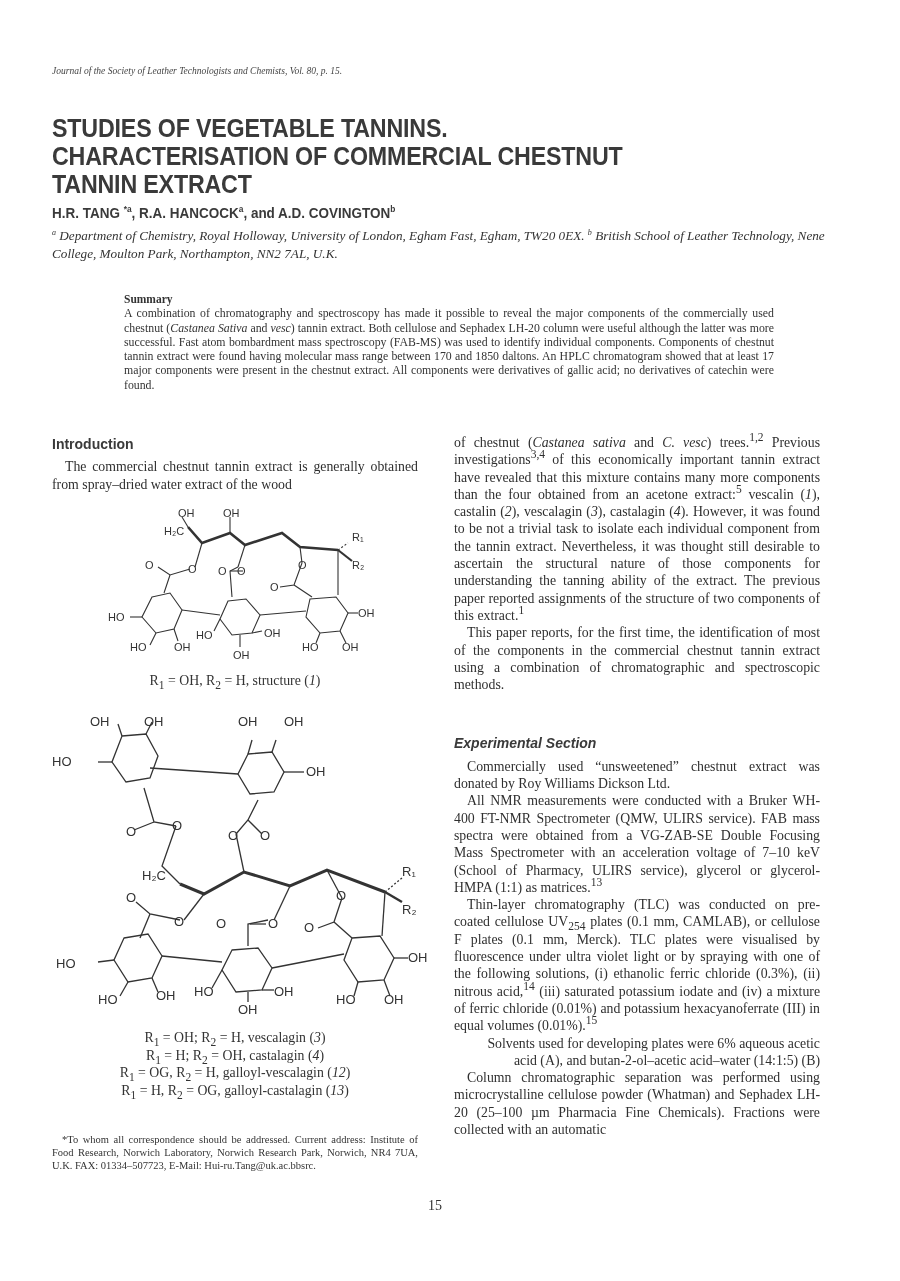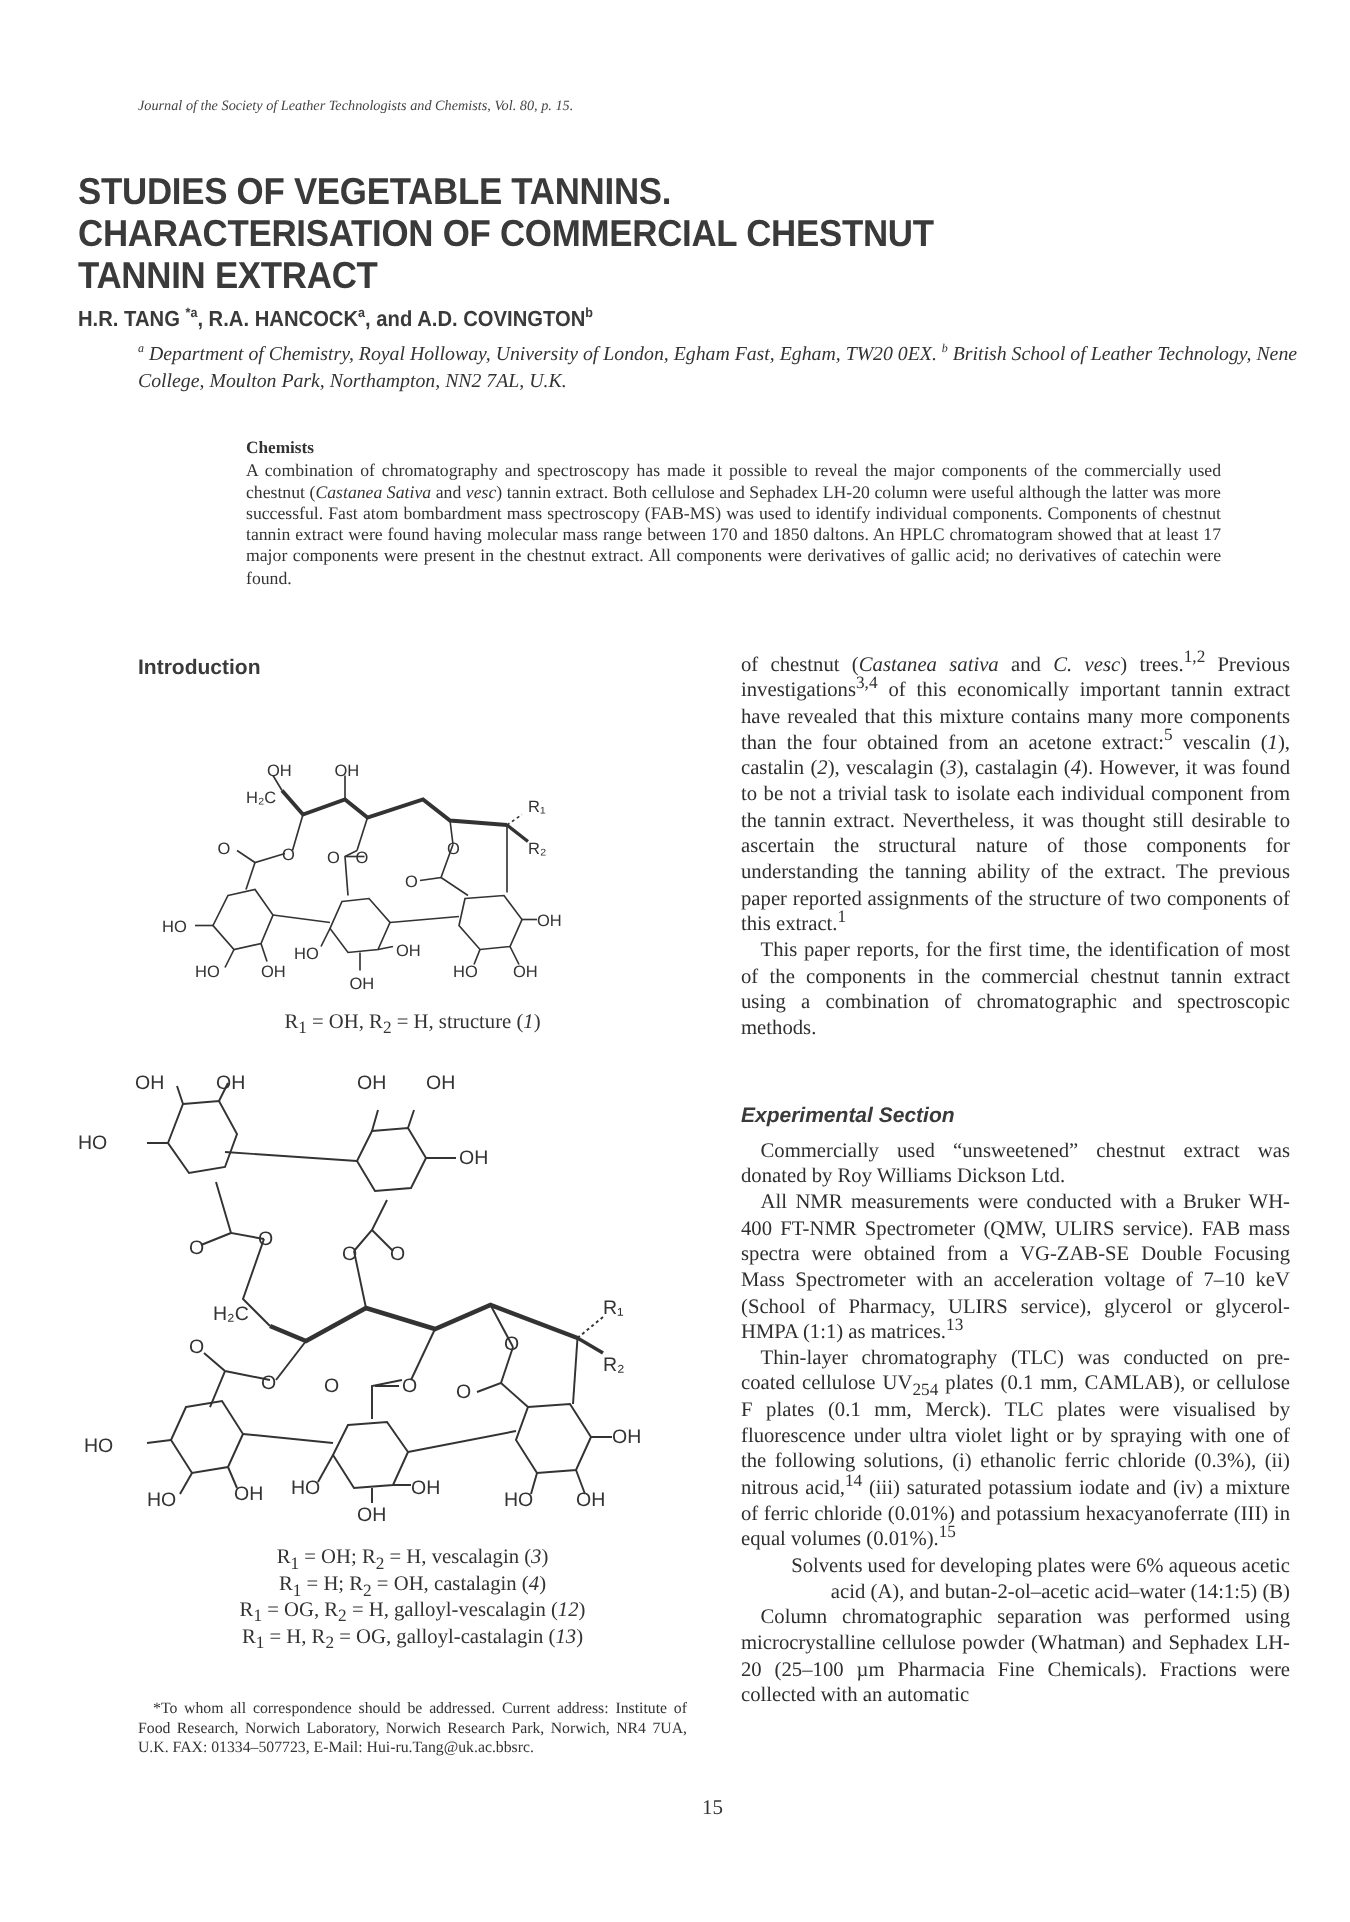--- a/index.html
+++ b/index.html
@@ -1,17 +1,17 @@
 <!DOCTYPE html>
 <html><head>
 <meta charset="utf-8">
 <style>
   html, body { margin: 0; padding: 0; background: #fff; }
   body { width: 900px; height: 1281px; position: relative; overflow: hidden; color: #2a2a2a; }
-  .serif { font-family: "Liberation Serif", "DejaVu Serif", serif; margin-left: 40px; }
+  .serif { font-family: "Liberation Serif", "DejaVu Serif", serif; }
   .sans { font-family: "Liberation Sans", "DejaVu Sans", sans-serif; }
   .abs { position: absolute; }
   .running-head { left: 52px; top: 66px; font-size: 9.5px; font-style: italic; color: #444; }
   .title { left: 52px; top: 114px; font-size: 25px; font-weight: bold; line-height: 28px; color: #3a3a3a; letter-spacing: -0.2px; transform: scaleX(0.93); transform-origin: left top; }
   .authors { left: 52px; top: 205px; font-size: 14.5px; font-weight: bold; color: #3a3a3a; transform: scaleX(0.93); transform-origin: left top; }
   .authors sup { font-size: 9px; }
   .affil { left: 52px; top: 227px; width: 800px; font-size: 13.2px; font-style: italic; line-height: 18px; color: #333; }
   .affil sup { font-size: 8px; }
   .summary { left: 124px; top: 292px; width: 650px; font-size: 11.8px; line-height: 14.3px; text-align: justify; color: #333; }
   .summary-head { font-weight: bold; font-size: 11.5px; }
@@ -39,26 +39,27 @@
   <div>STUDIES OF VEGETABLE TANNINS.</div>
   <div>CHARACTERISATION OF COMMERCIAL CHESTNUT</div>
   <div>TANNIN EXTRACT</div>
 </div>
 
 <div class="abs authors sans"><span>H.R. TANG </span><sup>*a</sup><span>, R.A. HANCOCK</span><sup>a</sup><span>, and A.D. COVINGTON</span><sup>b</sup></div>
 
 <div class="abs affil serif"><sup>a</sup><span> Department of Chemistry, Royal Holloway, University of London, Egham Fast, Egham, TW20 0EX. </span><sup>b</sup><span> British School of Leather Technology, Nene College, Moulton Park, Northampton, NN2 7AL, U.K.</span></div>
 
 <div class="abs summary serif">
-  <div class="summary-head">Chemists</div>
+  <div class="summary-head">Summary</div>
   <div><span>A combination of chromatography and spectroscopy has made it possible to reveal the major components of the commercially used chestnut (</span><i>Castanea Sativa</i><span> and </span><i>vesc</i><span>) tannin extract. Both cellulose and Sephadex LH-20 column were useful although the latter was more successful. Fast atom bombardment mass spectroscopy (FAB-MS) was used to identify individual components. Components of chestnut tannin extract were found having molecular mass range between 170 and 1850 daltons. An HPLC chromatogram showed that at least 17 major components were present in the chestnut extract. All components were derivatives of gallic acid; no derivatives of catechin were found.</span></div>
 </div>
 
 <div class="abs left-col col serif">
   <div class="h2" style="margin-bottom:5px;">Introduction</div>
+  <p>The commercial chestnut tannin extract is generally obtained from spray–dried water extract of the wood</p>
 </div>
 
 <div class="abs struct1">
   <svg width="300" height="155" viewBox="0 0 300 155">
     <g stroke="#333" stroke-width="1.1" fill="none">
 
       <path d="M98 22 L112 38 L140 28 L155 40 L192 28 L210 42 L248 45" stroke-width="2.6"></path>
       <path d="M92 12 L98 22"></path>
       <path d="M140 12 L140 28"></path>
 

